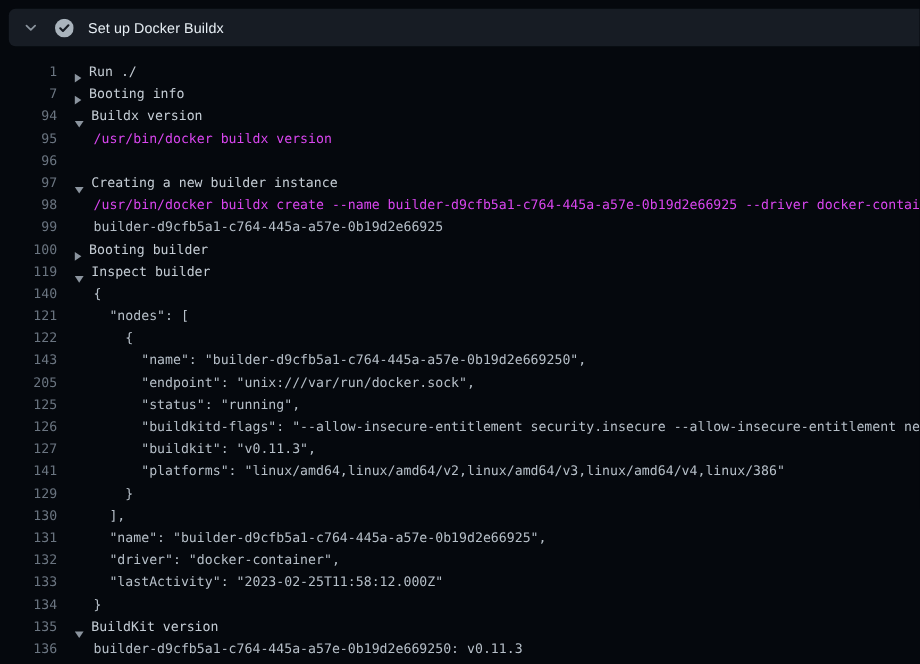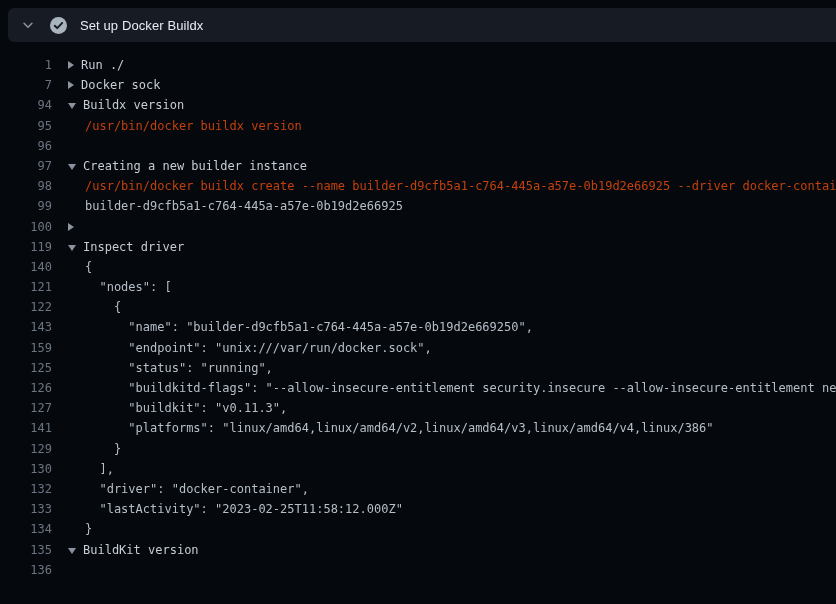--- a/index.html
+++ b/index.html
@@ -59,21 +59,21 @@
   .line-num {
     flex: 0 0 52px;
     text-align: right;
     color: #6b7581;
     cursor: pointer;
     user-select: none;
   }
   .group-wrap {
     margin-left: 16px;
     display: flex;
-    align-items: center;
+    align-items: flex-end;
     cursor: pointer;
   }
   .tri {
     display: inline-block;
     width: 0; height: 0;
     margin-right: 7px;
   }
   .tri.right {
     border-top: 4px solid transparent;
     border-bottom: 4px solid transparent;
@@ -83,21 +83,21 @@
     border-left: 4px solid transparent;
     border-right: 4px solid transparent;
     border-top: 6px solid #8b949e;
     margin-top: 2px;
   }
   .group-label { color: #c5cdd5; }
   .line-text {
     margin-left: 33px;
     color: #b6bfc8;
   }
-  .line-text.command { color: #c2410c; }
+  .line-text.command { color: #d946ef; }
 </style>
 </head>
 <body>
 
 <div class="step-header">
   <span class="chev">
     <svg width="14" height="14" viewBox="0 0 16 16">
       <path d="M3.5 6l4.5 4.5L12.5 6" fill="none" stroke="#8b949e" stroke-width="1.8" stroke-linecap="round" stroke-linejoin="round"></path>
     </svg>
   </span>
@@ -106,39 +106,40 @@
       <circle cx="8" cy="8" r="8" fill="#aab4bd"></circle>
       <path d="M4.5 8.2l2.3 2.3 4.7-4.9" fill="none" stroke="#171c24" stroke-width="1.8" stroke-linecap="round" stroke-linejoin="round"></path>
     </svg>
   </span>
   <span class="step-title">Set up Docker Buildx</span>
 </div>
 
 <div class="log">
   <div id="log-lines">
       <div class="log-row"><span class="line-num">1</span><span class="group-wrap"><span class="tri right"></span><span class="group-label">Run ./</span></span></div>
-      <div class="log-row"><span class="line-num">7</span><span class="group-wrap"><span class="tri right"></span><span class="group-label">Docker sock</span></span></div>
+      <div class="log-row"><span class="line-num">7</span><span class="group-wrap"><span class="tri right"></span><span class="group-label">Booting info</span></span></div>
       <div class="log-row"><span class="line-num">94</span><span class="group-wrap"><span class="tri down"></span><span class="group-label">Buildx version</span></span></div>
       <div class="log-row"><span class="line-num">95</span><span class="line-text command">/usr/bin/docker buildx version</span></div>
       <div class="log-row"><span class="line-num">96</span></div>
       <div class="log-row"><span class="line-num">97</span><span class="group-wrap"><span class="tri down"></span><span class="group-label">Creating a new builder instance</span></span></div>
       <div class="log-row"><span class="line-num">98</span><span class="line-text command">/usr/bin/docker buildx create --name builder-d9cfb5a1-c764-445a-a57e-0b19d2e66925 --driver docker-container</span></div>
       <div class="log-row"><span class="line-num">99</span><span class="line-text">builder-d9cfb5a1-c764-445a-a57e-0b19d2e66925</span></div>
-      <div class="log-row"><span class="line-num">100</span><span class="group-wrap"><span class="tri right"></span></span></div>
-      <div class="log-row"><span class="line-num">119</span><span class="group-wrap"><span class="tri down"></span><span class="group-label">Inspect driver</span></span></div>
+      <div class="log-row"><span class="line-num">100</span><span class="group-wrap"><span class="tri right"></span><span class="group-label">Booting builder</span></span></div>
+      <div class="log-row"><span class="line-num">119</span><span class="group-wrap"><span class="tri down"></span><span class="group-label">Inspect builder</span></span></div>
       <div class="log-row"><span class="line-num">140</span><span class="line-text">{</span></div>
       <div class="log-row"><span class="line-num">121</span><span class="line-text">  "nodes": [</span></div>
       <div class="log-row"><span class="line-num">122</span><span class="line-text">    {</span></div>
       <div class="log-row"><span class="line-num">143</span><span class="line-text">      "name": "builder-d9cfb5a1-c764-445a-a57e-0b19d2e669250",</span></div>
-      <div class="log-row"><span class="line-num">159</span><span class="line-text">      "endpoint": "unix:///var/run/docker.sock",</span></div>
+      <div class="log-row"><span class="line-num">205</span><span class="line-text">      "endpoint": "unix:///var/run/docker.sock",</span></div>
       <div class="log-row"><span class="line-num">125</span><span class="line-text">      "status": "running",</span></div>
       <div class="log-row"><span class="line-num">126</span><span class="line-text">      "buildkitd-flags": "--allow-insecure-entitlement security.insecure --allow-insecure-entitlement network.host",</span></div>
       <div class="log-row"><span class="line-num">127</span><span class="line-text">      "buildkit": "v0.11.3",</span></div>
       <div class="log-row"><span class="line-num">141</span><span class="line-text">      "platforms": "linux/amd64,linux/amd64/v2,linux/amd64/v3,linux/amd64/v4,linux/386"</span></div>
       <div class="log-row"><span class="line-num">129</span><span class="line-text">    }</span></div>
       <div class="log-row"><span class="line-num">130</span><span class="line-text">  ],</span></div>
+      <div class="log-row"><span class="line-num">131</span><span class="line-text">  "name": "builder-d9cfb5a1-c764-445a-a57e-0b19d2e66925",</span></div>
       <div class="log-row"><span class="line-num">132</span><span class="line-text">  "driver": "docker-container",</span></div>
       <div class="log-row"><span class="line-num">133</span><span class="line-text">  "lastActivity": "2023-02-25T11:58:12.000Z"</span></div>
       <div class="log-row"><span class="line-num">134</span><span class="line-text">}</span></div>
       <div class="log-row"><span class="line-num">135</span><span class="group-wrap"><span class="tri down"></span><span class="group-label">BuildKit version</span></span></div>
-      <div class="log-row"><span class="line-num">136</span></div>
+      <div class="log-row"><span class="line-num">136</span><span class="line-text">builder-d9cfb5a1-c764-445a-a57e-0b19d2e669250: v0.11.3</span></div>
     </div>
 </div>
 
 </body></html>

